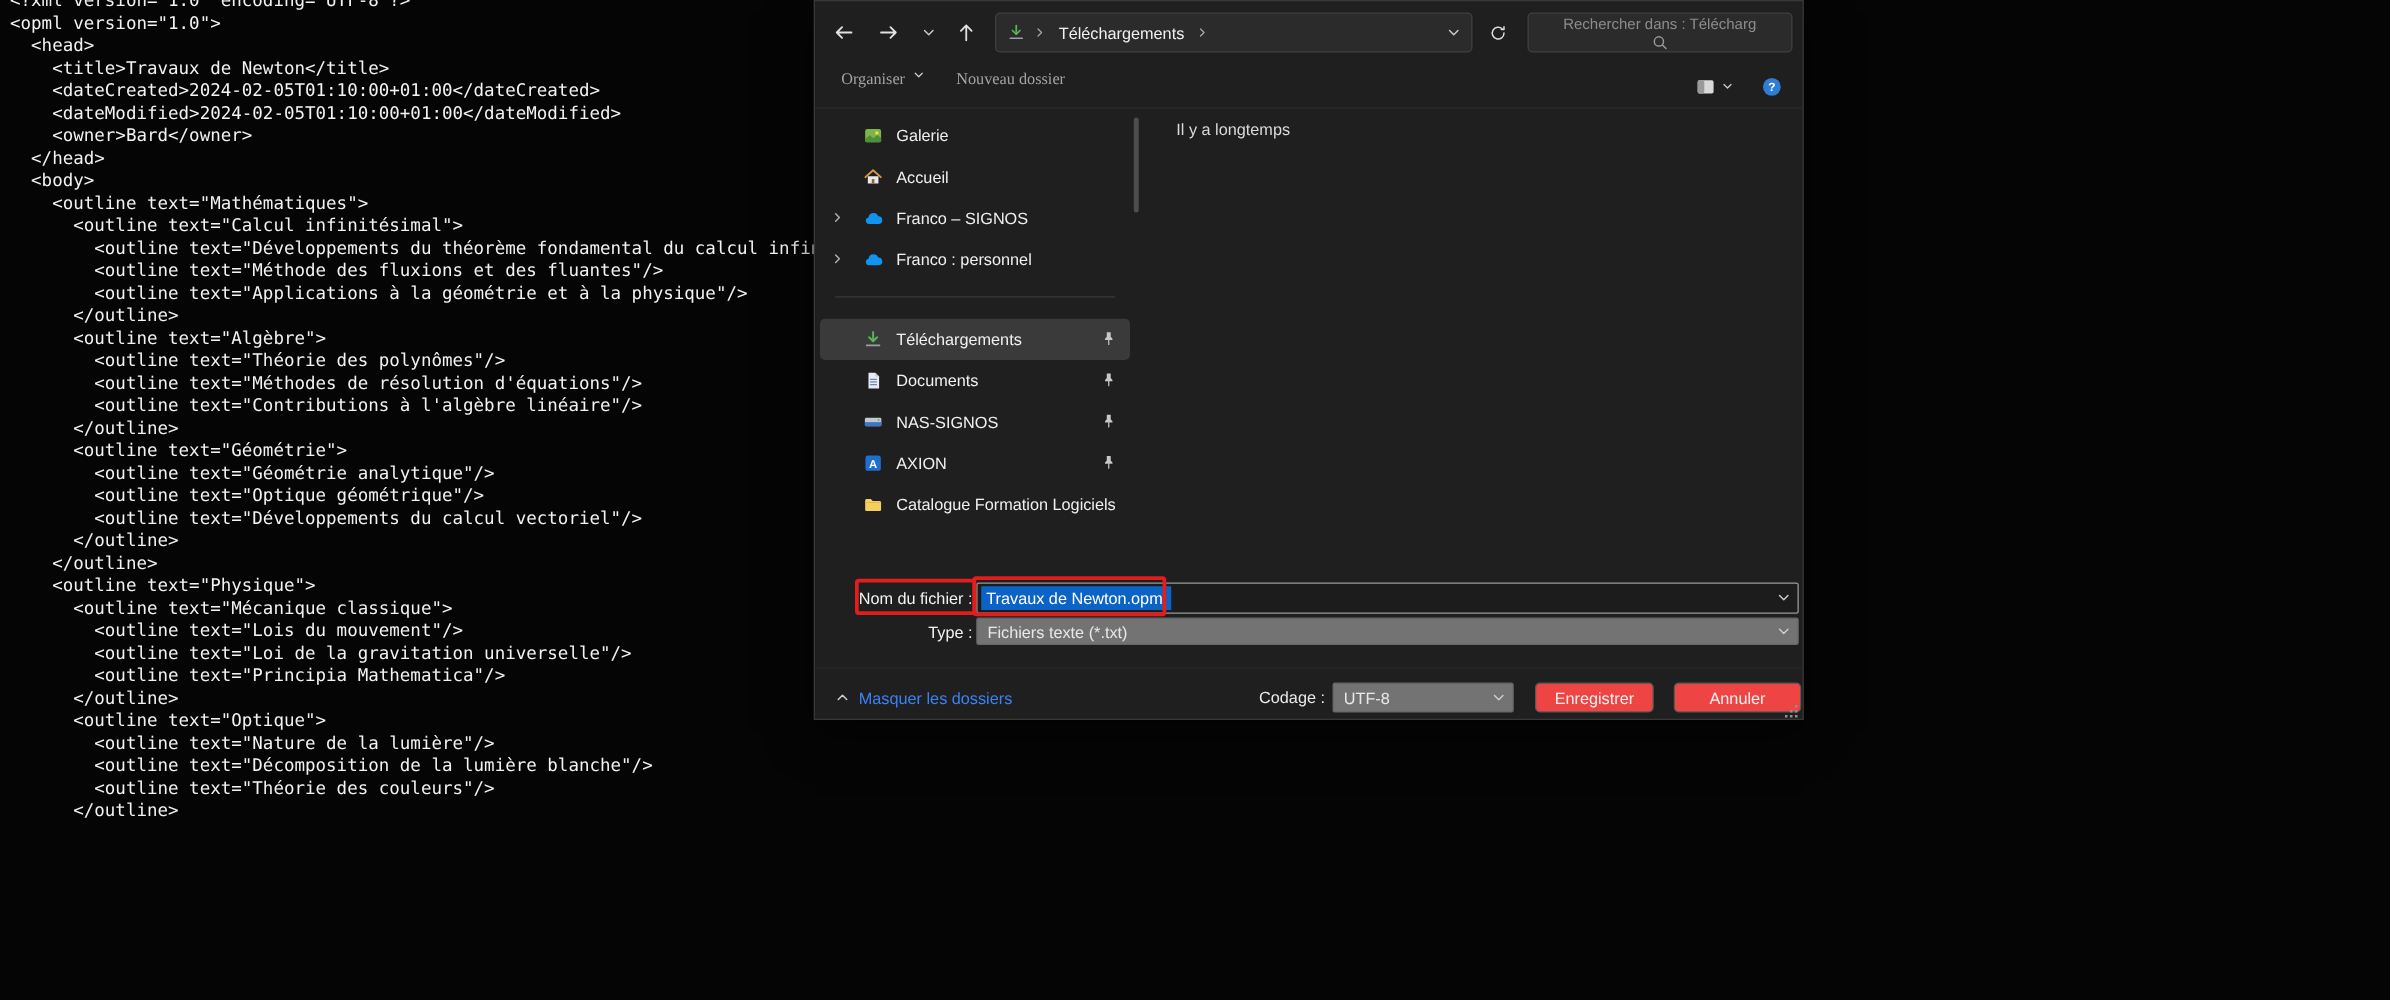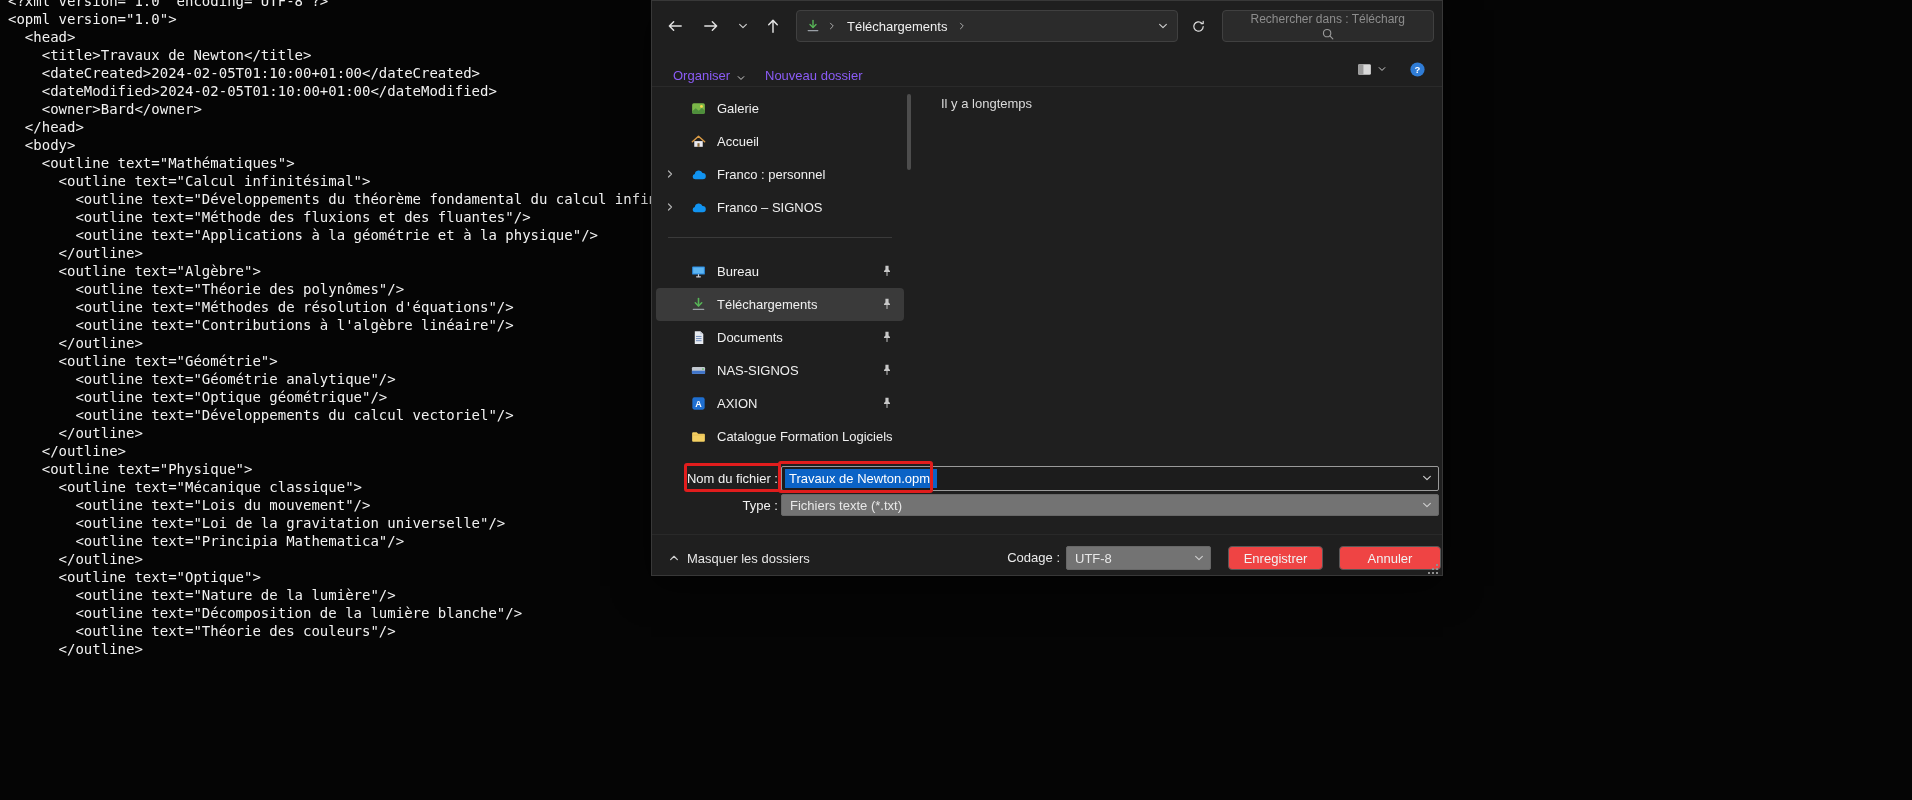--- a/index.html
+++ b/index.html
@@ -44,22 +44,22 @@
   }
   .searchbox input::placeholder { color:#8d8d8d; }
 
   .toolbar {
     position:absolute; left:0; right:0; top:50px; height:36px;
     border-bottom:1px solid #2a2a2a;
   }
   .tbtn {
     position:absolute; top:4px; height:28px; padding:0 9px;
     background:transparent; border:none; border-radius:4px;
-    color:#8b5cf6; font-family:Liberation Sans, sans-serif; font-size:13px;
-    display:flex; align-items:flex-end; gap:6px; cursor:pointer;
+    color:#a3a3a3; font-family:Liberation Serif, serif; font-size:13px;
+    display:flex; align-items:flex-start; gap:6px; cursor:pointer;
   }
   .tb-right { position:absolute; right:14px; top:4px; height:28px; display:flex; align-items:center; gap:18px; }
   .iconbtn { background:transparent; border:none; padding:2px; display:flex; align-items:center; gap:4px; cursor:pointer; }
 
   
   .sidebar { position:absolute; left:4px; top:91px; width:248px; }
   .sbitem {
     position:relative; height:33px; display:flex; align-items:center;
     padding-left:34px; border-radius:4px; cursor:pointer;
   }
@@ -93,21 +93,21 @@
     position:absolute; background:#737373; border:1px solid #676767; border-radius:2px;
     font-size:13px; color:#e8e8e8; display:flex; align-items:center; cursor:pointer;
   }
   .type-combo { left:129px; top:493px; width:658px; height:22px; padding-left:8px; }
   .codage-combo { left:414px; top:11px; width:145px; height:24px; padding-left:8px; }
 
   
   .footer { position:absolute; left:0; right:0; top:533px; height:43px; border-top:1px solid #292929; }
   .hide-folders {
     position:absolute; left:10px; top:11px; height:24px;
-    background:transparent; border:none; color:#e5e5e5; font-size:13px;
+    background:transparent; border:none; color:#3b82f6; font-size:13px;
     font-family:"Liberation Sans", sans-serif;
     display:flex; align-items:center; gap:7px; cursor:pointer; border-radius:4px; padding:0 6px;
   }
   .codage-label { position:absolute; left:336px; top:15px; width:72px; text-align:right; font-size:13px; color:#eaeaea; }
   .btn {
     position:absolute; top:11px; height:24px;
     background:#ef4444; border:1px solid #585858; border-radius:4px;
     color:#f2f2f2; font-family:"Liberation Sans", sans-serif; font-size:13px; cursor:pointer;
   }
   .btn-save { left:576px; width:95px; }
@@ -277,55 +277,39 @@
       <span class="sb-chev">
         <svg width="12" height="12" viewBox="0 0 16 16" fill="none" stroke="#b0b0b0" stroke-width="1.6" stroke-linecap="round" stroke-linejoin="round">
             <path d="M6 4l4 4-4 4"></path>
           </svg>
       </span>
       <span class="sb-icon">
         <svg width="17" height="17" viewBox="0 0 16 16">
             <path d="M12 12.5H5a2.5 2.5 0 0 1-.5-4.95 3.8 3.8 0 0 1 7.3-1.02A2.75 2.75 0 0 1 12 12.5z" fill="#1193f0"></path>
           </svg>
       </span>
-      <span class="sb-label">Franco : personnel</span>
+      <span class="sb-label">Franco – SIGNOS</span>
     </div>
 
     <div class="sbitem">
       <span class="sb-chev">
         <svg width="12" height="12" viewBox="0 0 16 16" fill="none" stroke="#b0b0b0" stroke-width="1.6" stroke-linecap="round" stroke-linejoin="round">
             <path d="M6 4l4 4-4 4"></path>
           </svg>
       </span>
       <span class="sb-icon">
         <svg width="17" height="17" viewBox="0 0 16 16">
             <path d="M12 12.5H5a2.5 2.5 0 0 1-.5-4.95 3.8 3.8 0 0 1 7.3-1.02A2.75 2.75 0 0 1 12 12.5z" fill="#1193f0"></path>
           </svg>
       </span>
-      <span class="sb-label">Franco – SIGNOS</span>
+      <span class="sb-label">Franco : personnel</span>
     </div>
 
     <div class="sb-sep"></div>
 
-    <div class="sbitem">
-      <span class="sb-icon">
-        <svg width="17" height="17" viewBox="0 0 16 16">
-            <rect x="2" y="3.2" width="12" height="7.6" rx="0.8" fill="#2b8de3"></rect>
-            <rect x="3" y="4.2" width="10" height="5.6" fill="#5db5f2"></rect>
-            <path d="M6.2 13h3.6M8 10.8V13" stroke="#c9ccd4" stroke-width="1.1" stroke-linecap="round"></path>
-          </svg>
-      </span>
-      <span class="sb-label">Bureau</span>
-      <span class="sb-pin">
-        <svg width="14" height="14" viewBox="0 0 16 16">
-            <path d="M6.2 2h3.6v4.2l1.6 1.9v1H4.6v-1l1.6-1.9z" fill="#c8c8c8"></path>
-            <path d="M8 9.2v4" stroke="#c8c8c8" stroke-width="1.1" stroke-linecap="round"></path>
-          </svg>
-      </span>
-    </div>
 
     <div class="sbitem selected">
       <span class="sb-icon">
         <svg width="17" height="17" viewBox="0 0 16 16" fill="none" stroke-linecap="round">
             <path d="M8 2.4v6.8" stroke="#57b457" stroke-width="1.5"></path>
             <path d="M5 6.4L8 9.4l3-3" stroke="#57b457" stroke-width="1.5" stroke-linejoin="round"></path>
             <path d="M3.2 12.6h9.6" stroke="#9aa0a6" stroke-width="1.3"></path>
           </svg>
       </span>
       <span class="sb-label">Téléchargements</span>

